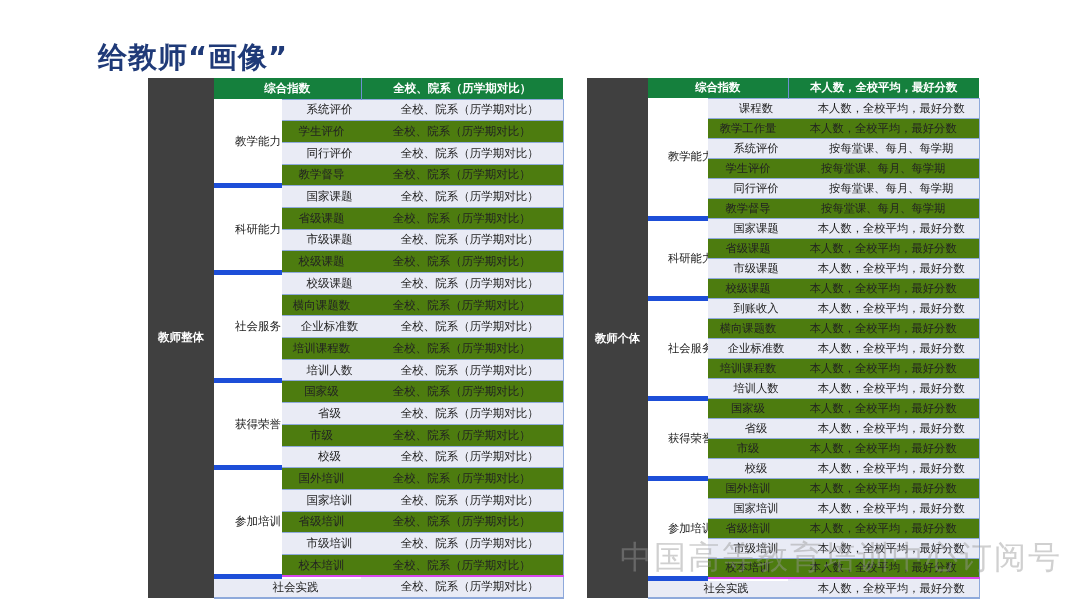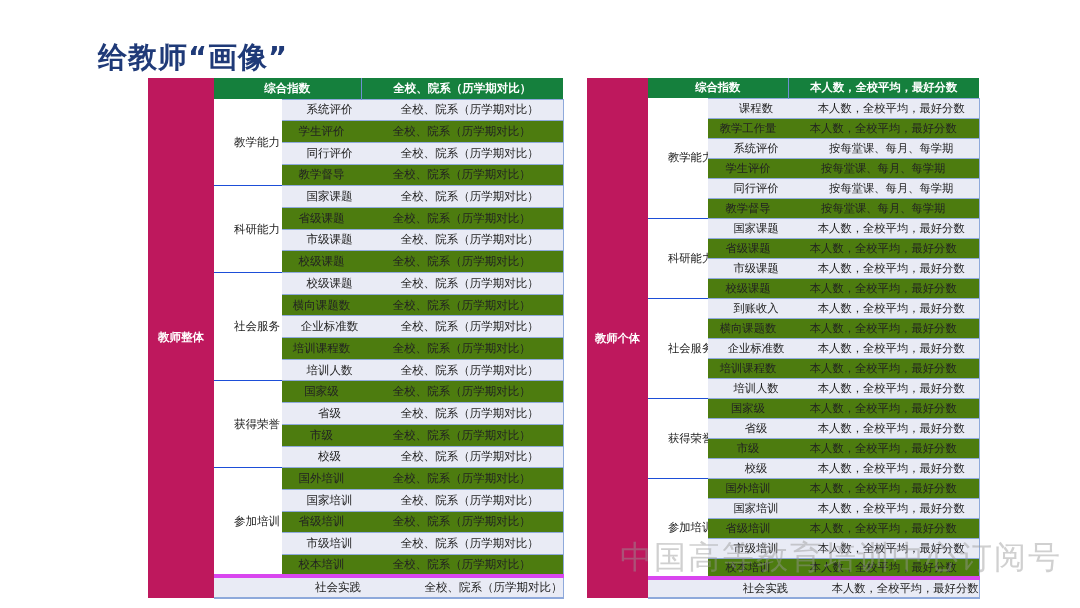--- a/index.html
+++ b/index.html
@@ -12,27 +12,27 @@
     position:absolute; left:98px; top:26px;
     font-size:29px; font-weight:bold; color:#1f3a78; letter-spacing:1px;margin-top:12px;
   }
   .tbl {
     position:absolute; border-collapse:collapse; table-layout:fixed;
     font-size:11.5px;
   }
   .tbl td { padding:0; text-align:center; vertical-align:middle; overflow:hidden; white-space:nowrap; }
   .tbl .hdr td { background:#15803d; color:#fff; font-weight:bold; }
   .tbl .hdr td.c4 { border-left:1px solid #6f8fd3; }
-  .tbl td.blue { background:#be185d; color:#fff; font-weight:bold; }
-  .tbl td.cat { text-align:left; padding-left:20px; background:#e9ebf5; border-bottom:1px solid #1d4ed8; }
+  .tbl td.blue { background:#404040; color:#fff; font-weight:bold; }
+  .tbl td.cat { text-align:center; padding-left:20px; background:#e9ebf5; border-bottom:5px solid #1d4ed8; }
   .tbl tr.alt td.item, .tbl tr.alt td.val { background:#e9ebf5;padding-left:16px; }
   .tbl tr.plain td.item, .tbl tr.plain td.val { background:#4d7c0f; }
   .tbl td.item, .tbl td.val { border-top:1px solid #8ea9db; }
   .tbl td.val { border-right:1px solid #8ea9db; }
-  .tbl td.full { text-align:right; border-top:4px solid #d946ef; border-bottom:2px solid #8ea9db; }
+  .tbl td.full { text-align:center; border-top:2px solid #d946ef; border-bottom:2px solid #8ea9db; }
   #left { left:148px; top:78px; width:415px; }
   #left tr { height:21.7px; }
   #left tr.hdr { height:21px; }
   #left td.cat { background:#ffffff; }
   #right { left:587px; top:78px; width:392px; font-size:11.3px; }
   #right tr { height:20px; }
   #right tr.hdr { height:20px; }
   #right td.cat { background:#ffffff; }
   .watermark {
     position:absolute; left:620px; top:536px; font-size:32px; color:rgba(150,150,150,0.45);

